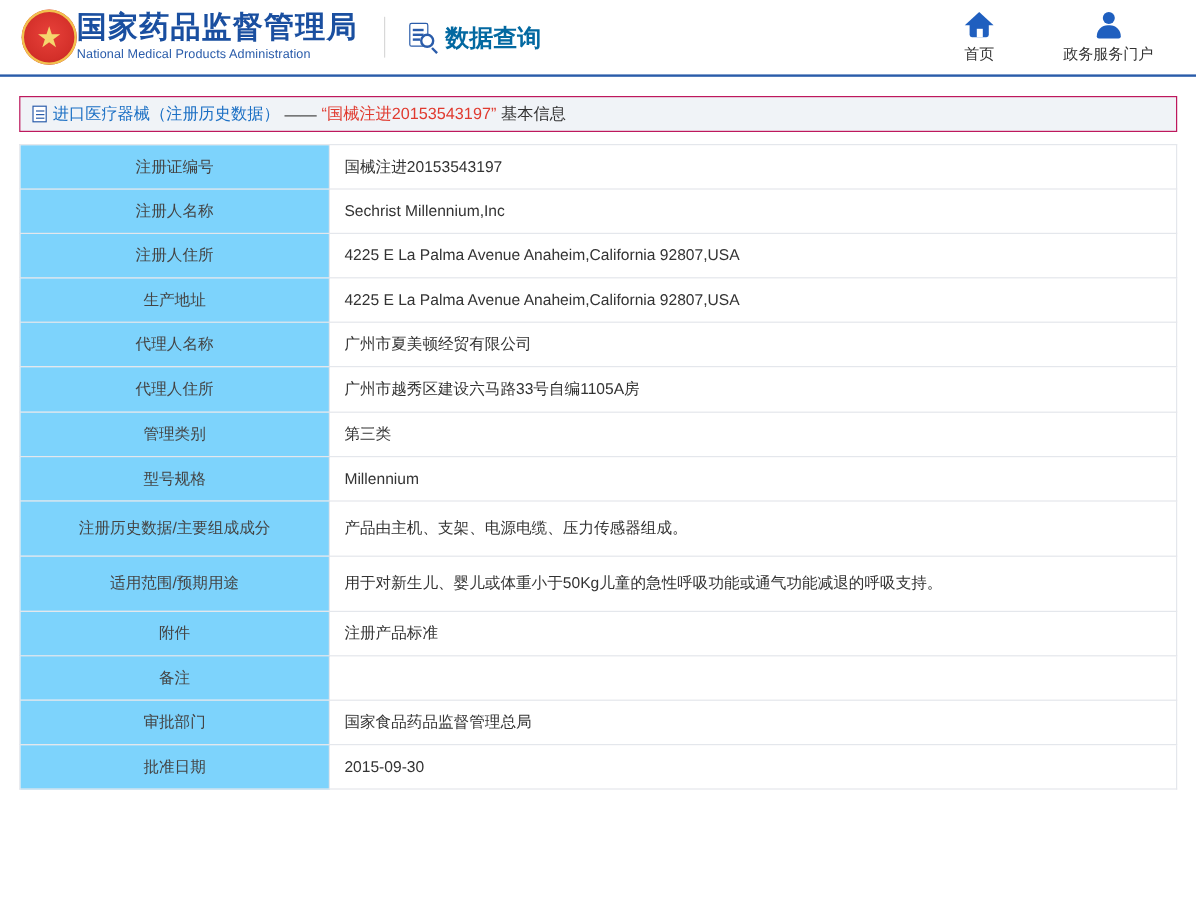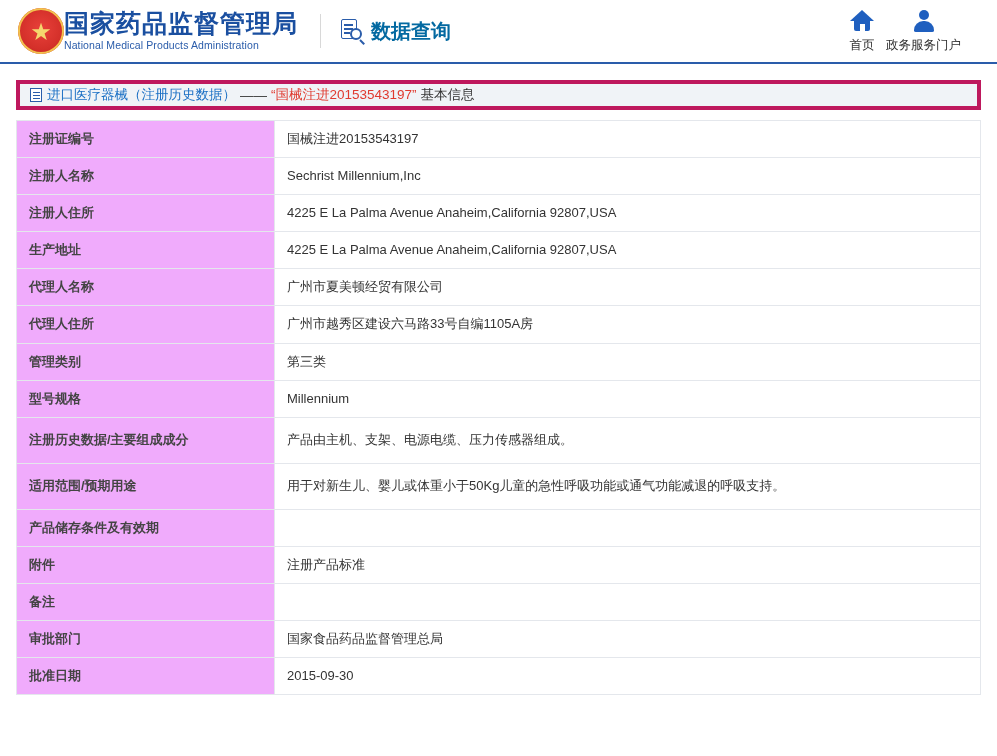--- a/index.html
+++ b/index.html
@@ -69,21 +69,21 @@
   .query-icon .mag-h {
     position: absolute; left: 21px; top: 21px;
     width: 6px; height: 2px; background: #2a5caa;
     transform: rotate(45deg); transform-origin: left center;
   }
   .query-title {
     font-size: 20px; font-weight: bold; color: #0369a1;
     font-family: "Liberation Serif", serif;
   }
   .header-right {
-    margin-left: auto; display: flex; align-items: center; 
+    margin-left: auto; display: flex; align-items: center; gap: 46px;
     padding-right: 14px;
   }
   .hr-item {
     display: flex; flex-direction: column; align-items: center; cursor: pointer;
     min-width: 48px;
   }
   .hr-icon { height: 24px; display: flex; align-items: flex-end; justify-content: center; }
   .hr-label { font-size: 12.5px; color: #333; margin-top: 5px; }
 
   
@@ -110,21 +110,21 @@
   }
   .icon-person .shoulders {
     position: absolute; left: 1px; top: 11px; width: 20px; height: 11px;
     background: #1f5fbf; border-radius: 10px 10px 2px 2px;
   }
 
   
   .content { padding: 16px 16px 0 16px; }
   .title-bar {
     background: #f0f3f7;
-    border: 4px solid #be185d;
+    border: 1px solid #be185d;
     height: 30px;
     display: flex; align-items: center;
     padding: 0 10px;
     font-size: 13.5px;
   }
   .title-icon {
     width: 12px; height: 14px; border: 1.4px solid #2a5caa;
     position: relative; margin-right: 5px; background: #fff;
   }
   .title-icon::after {
@@ -144,25 +144,24 @@
     font-size: 13px;
   }
   table.info td {
     border: 1px solid #e4e7ec;
     padding: 7px 12px;
     vertical-align: middle;
     line-height: 1.7;
   }
   td.label {
     width: 258px;
-    text-align: left;
+    text-align: center;
     color: #444;
-    background: #f0abfc;
+    background: #7dd3fc;
     padding-right: 14px;
-    font-weight: bold;
   }
   td.value {
     color: #333;
     background: #ffffff;
     word-break: break-word;
   }
   tr.tall td { height: 46px; }
   tr.empty td.value { height: 20px; }
 </style>
 </head>
@@ -262,24 +261,20 @@
           <td class="value">Millennium</td>
         </tr>
         <tr class="tall">
           <td class="label">注册历史数据/主要组成成分</td>
           <td class="value">产品由主机、支架、电源电缆、压力传感器组成。</td>
         </tr>
         <tr class="tall">
           <td class="label">适用范围/预期用途</td>
           <td class="value">用于对新生儿、婴儿或体重小于50Kg儿童的急性呼吸功能或通气功能减退的呼吸支持。</td>
         </tr>
-        <tr class="empty">
-          <td class="label">产品储存条件及有效期</td>
-          <td class="value"></td>
-        </tr>
         <tr>
           <td class="label">附件</td>
           <td class="value">注册产品标准</td>
         </tr>
         <tr class="empty">
           <td class="label">备注</td>
           <td class="value"></td>
         </tr>
         <tr>
           <td class="label">审批部门</td>

